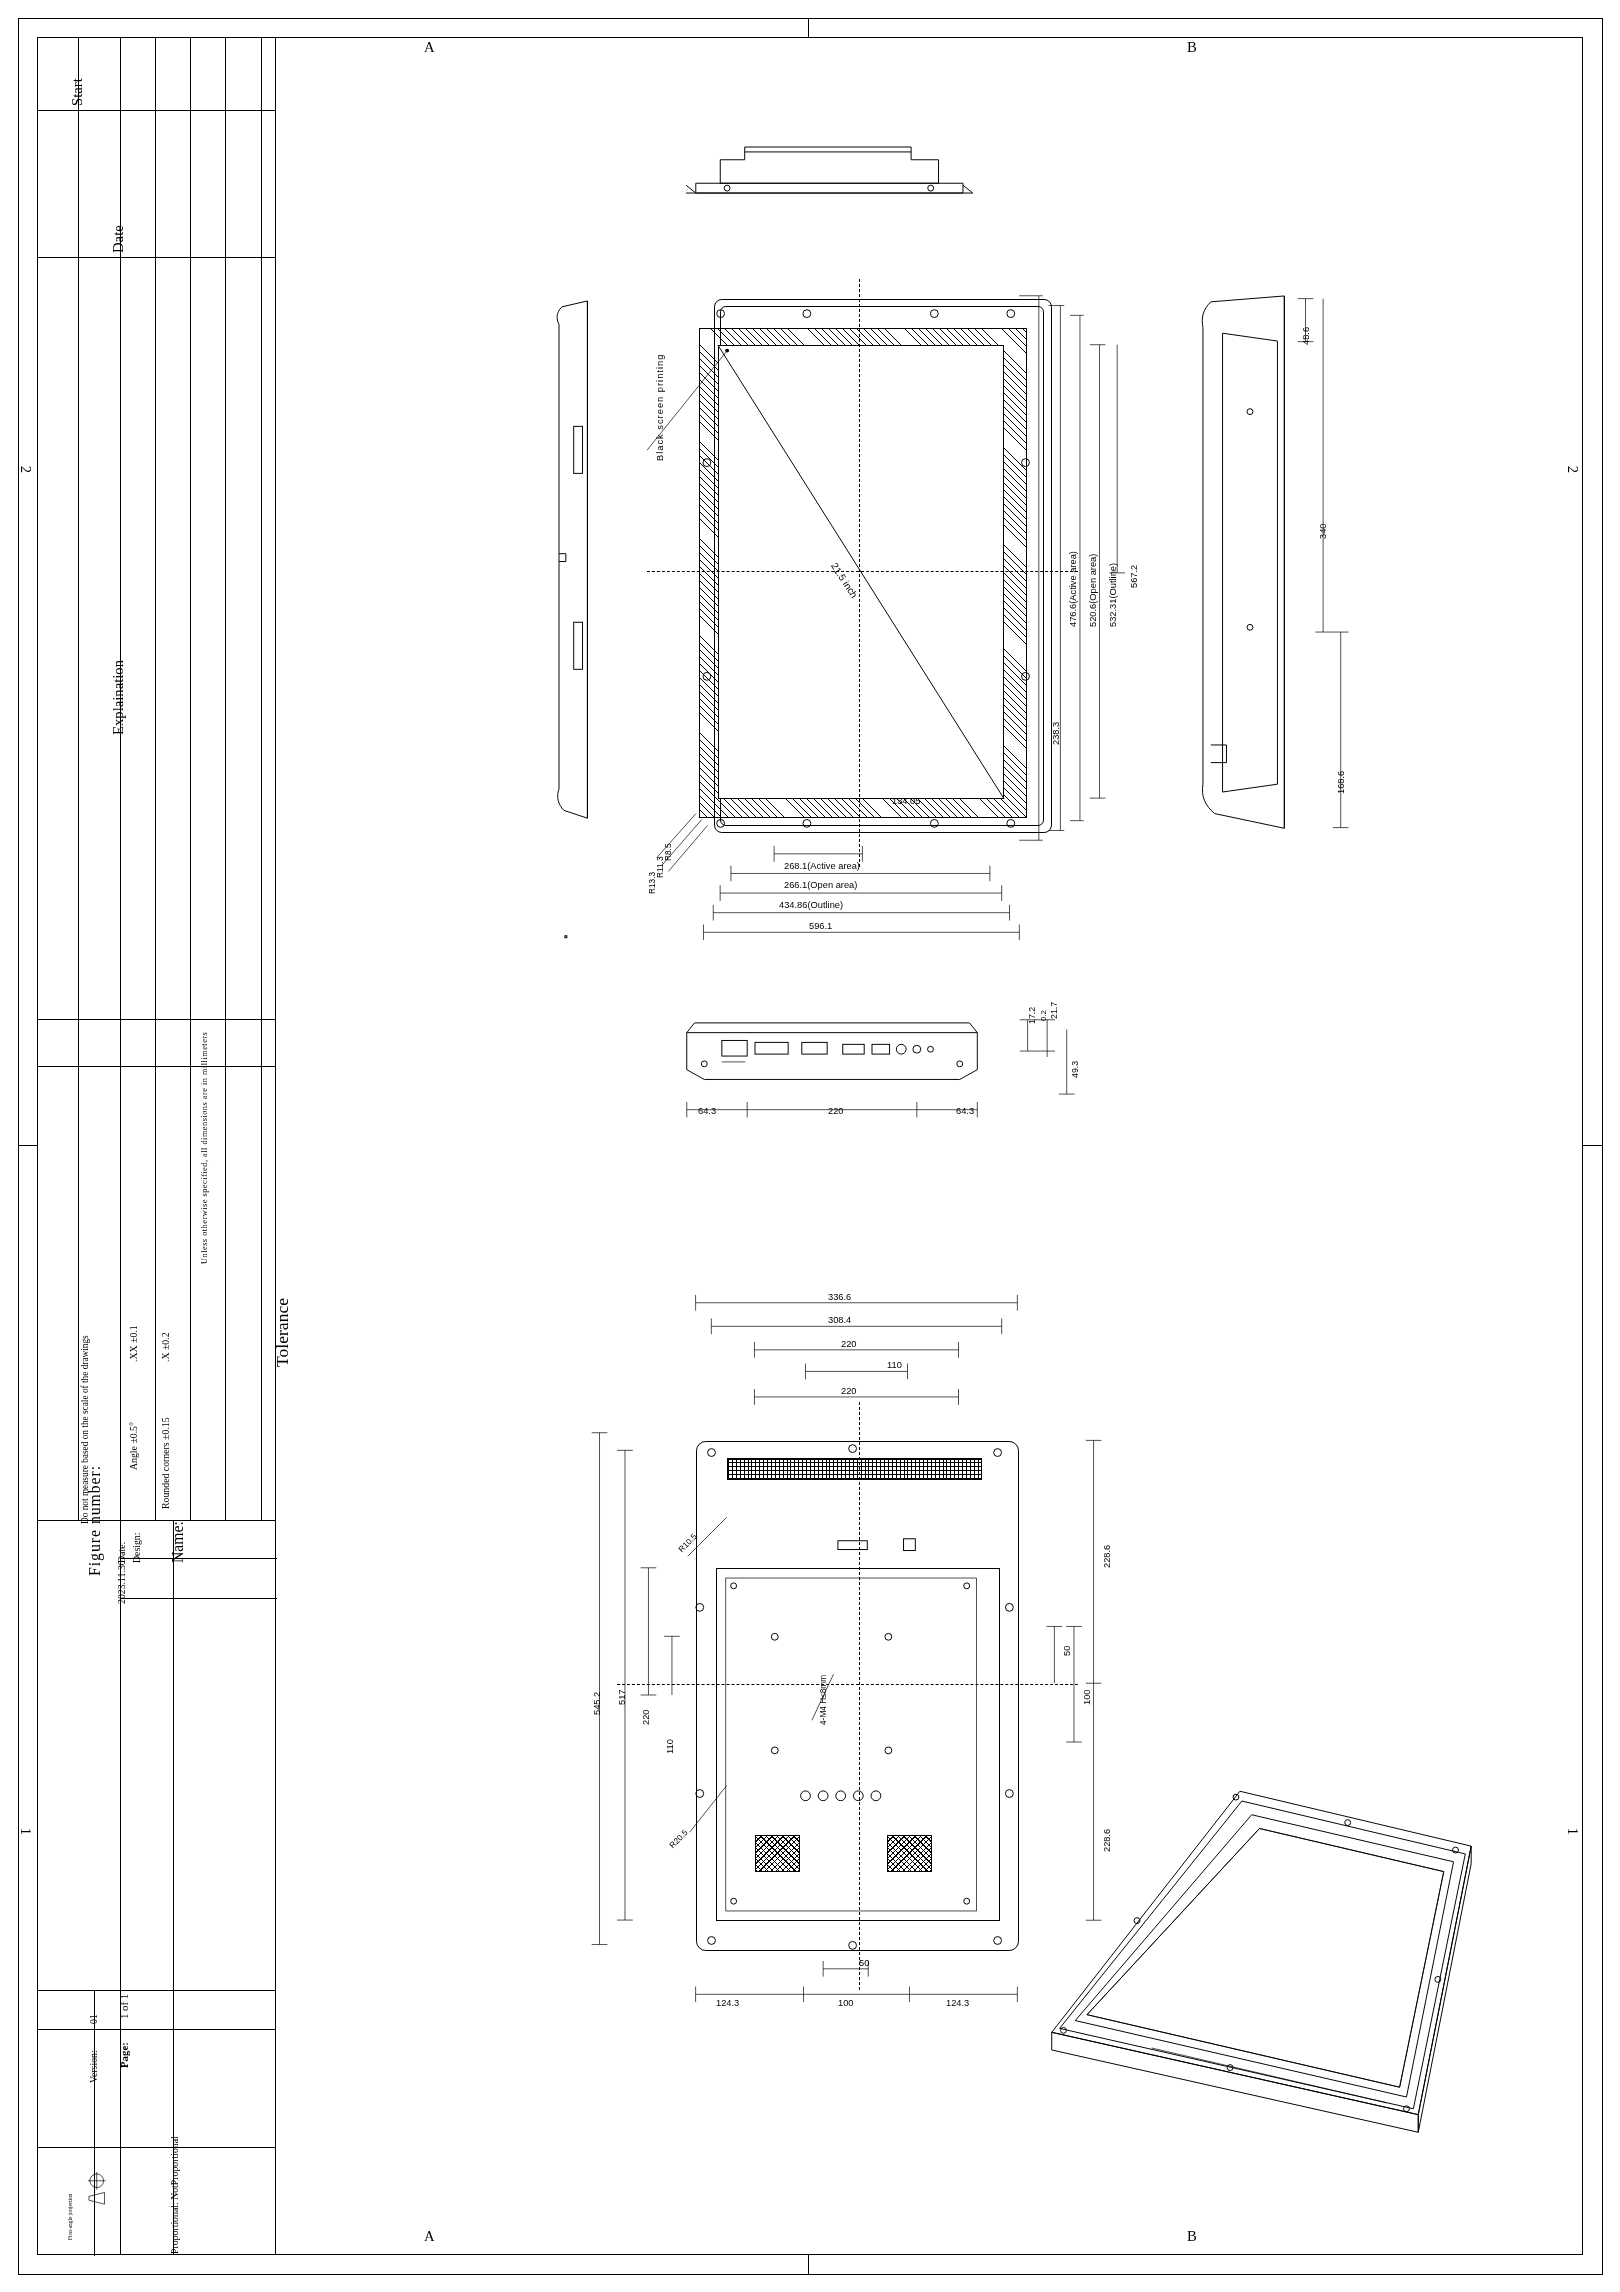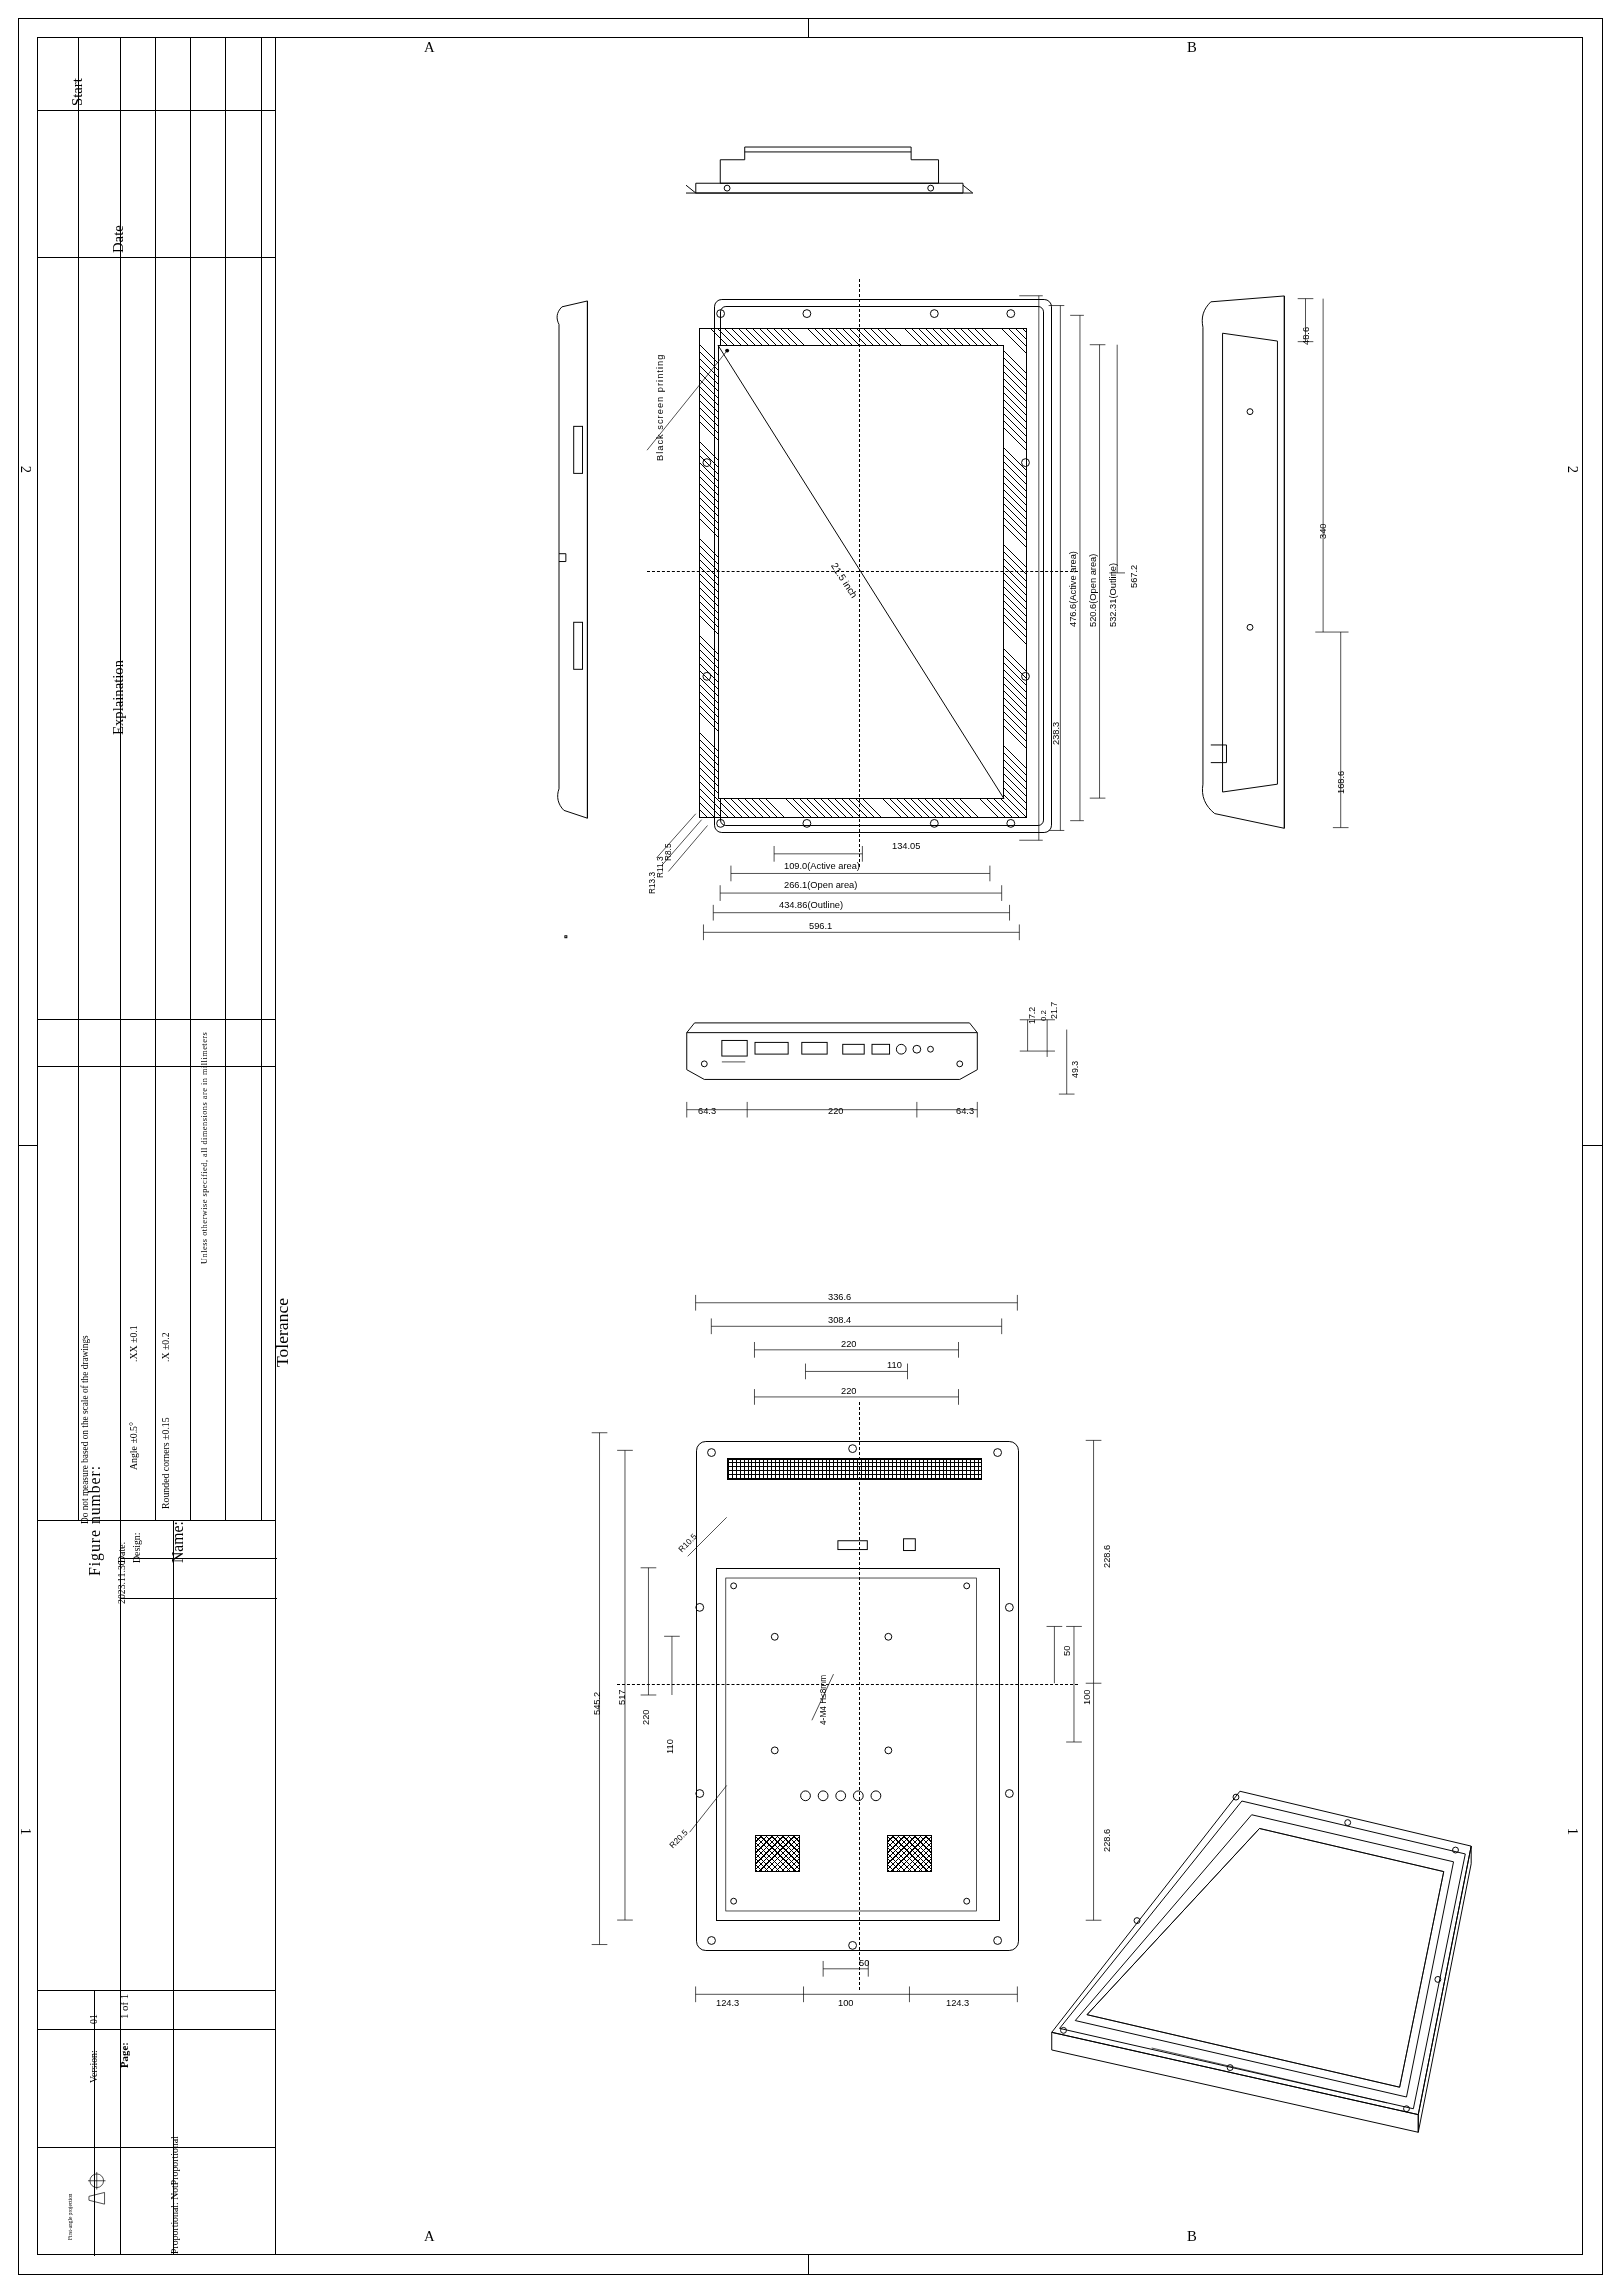--- a/index.html
+++ b/index.html
@@ -204,22 +204,22 @@
     <line class="nofill-thin" x1="190" y1="8" x2="190" y2="24"></line>
     <line class="nofill-thin" x1="56" y1="28" x2="56" y2="44"></line>
     <line class="nofill-thin" x1="320" y1="28" x2="320" y2="44"></line>
     <line class="nofill-thin" x1="45" y1="48" x2="45" y2="64"></line>
     <line class="nofill-thin" x1="332" y1="48" x2="332" y2="64"></line>
     <line class="nofill-thin" x1="38" y1="68" x2="38" y2="84"></line>
     <line class="nofill-thin" x1="340" y1="68" x2="340" y2="84"></line>
     <line class="nofill-thin" x1="28" y1="88" x2="28" y2="104"></line>
     <line class="nofill-thin" x1="350" y1="88" x2="350" y2="104"></line>
   </svg>
-  <div class="dim" style="left:892px;top:841px;text-align:right;">134.05</div>
-  <div class="dim" style="left:784px;top:861px;">109.0(Active area)</div>
+  <div class="dim" style="left:892px;top:796px;text-align:right;">134.05</div>
+  <div class="dim" style="left:784px;top:861px;">268.1(Active area)</div>
   <div class="dim" style="left:784px;top:880px;">266.1(Open area)</div>
   <div class="dim" style="left:779px;top:900px;">434.86(Outline)</div>
   <div class="dim" style="left:809px;top:921px;">596.1</div>
 
   <svg style="left:637px;top:804px;width:98px;height:88px;" viewBox="0 0 100 90" width="98" height="88">
     <line class="nofill-thin" x1="60" y1="10" x2="20" y2="55"></line>
     <line class="nofill-thin" x1="66" y1="16" x2="26" y2="62"></line>
     <line class="nofill-thin" x1="72" y1="22" x2="32" y2="69"></line>
   </svg>
   <div class="dimv" style="left:663px;top:861px;font-size:8.3px;">R8.5</div>

